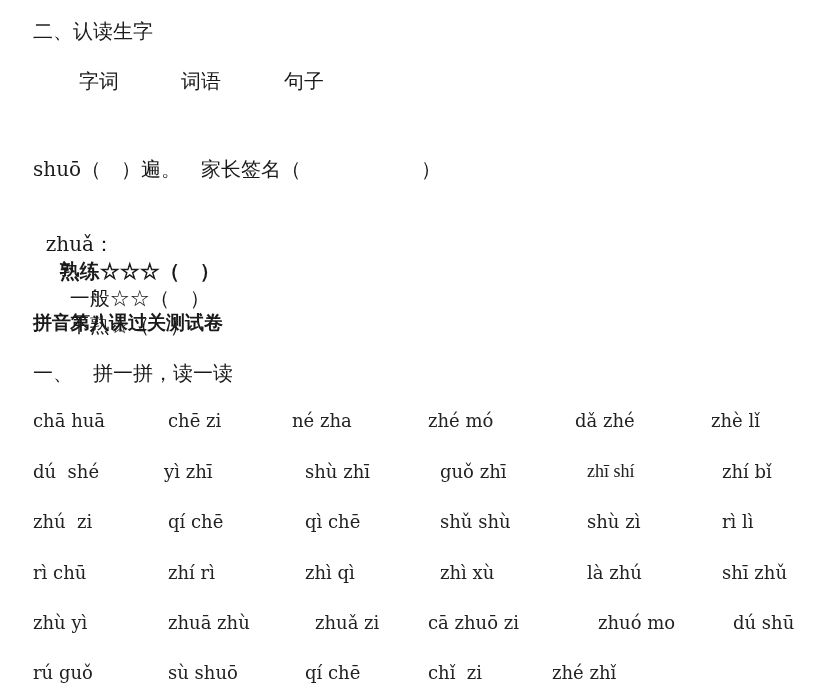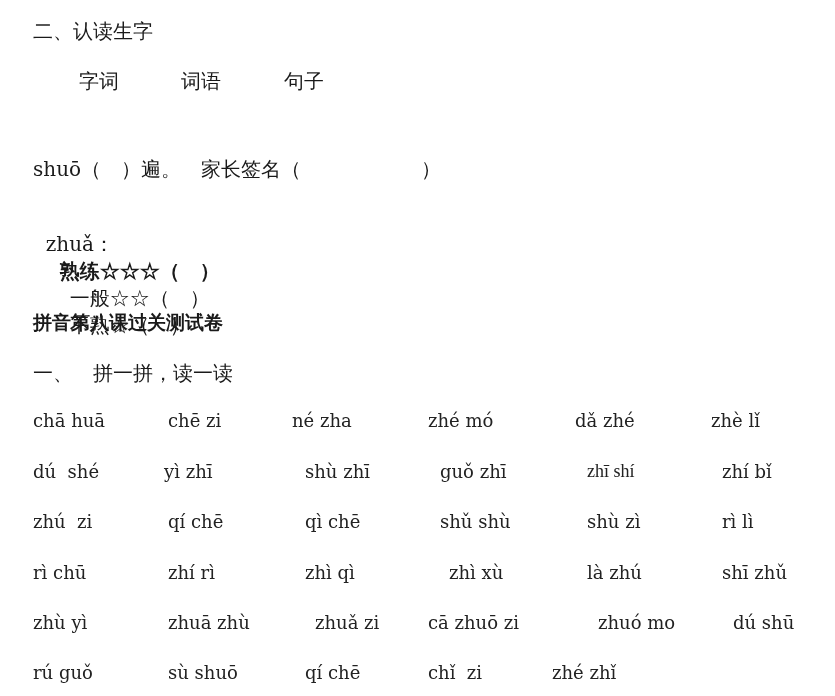--- a/index.html
+++ b/index.html
@@ -54,21 +54,21 @@
   <div class="abs py" style="left:33px; top:511px;">zhú  zi</div>
   <div class="abs py" style="left:168px; top:511px;">qí chē</div>
   <div class="abs py" style="left:305px; top:511px;">qì chē</div>
   <div class="abs py" style="left:440px; top:511px;">shǔ shù</div>
   <div class="abs py" style="left:587px; top:511px;">shù zì</div>
   <div class="abs py" style="left:722px; top:511px;">rì lì</div>
 
   <div class="abs py" style="left:33px; top:562px;">rì chū</div>
   <div class="abs py" style="left:168px; top:562px;">zhí rì</div>
   <div class="abs py" style="left:305px; top:562px;">zhì qì</div>
-  <div class="abs py" style="left:440px; top:562px;margin-left:9px;">zhì xù</div>
+  <div class="abs py" style="left:440px; top:562px;">zhì xù</div>
   <div class="abs py" style="left:587px; top:562px;">là zhú</div>
   <div class="abs py" style="left:722px; top:562px;">shī zhǔ</div>
 
   <div class="abs py" style="left:33px; top:612px;text-align:center;">zhù yì</div>
   <div class="abs py" style="left:168px; top:612px;">zhuā zhù</div>
   <div class="abs py" style="left:315px; top:612px;">zhuǎ zi</div>
   <div class="abs py" style="left:428px; top:612px;">cā zhuō zi</div>
   <div class="abs py" style="left:598px; top:612px;">zhuó mo</div>
   <div class="abs py" style="left:733px; top:612px;">dú shū</div>
 

